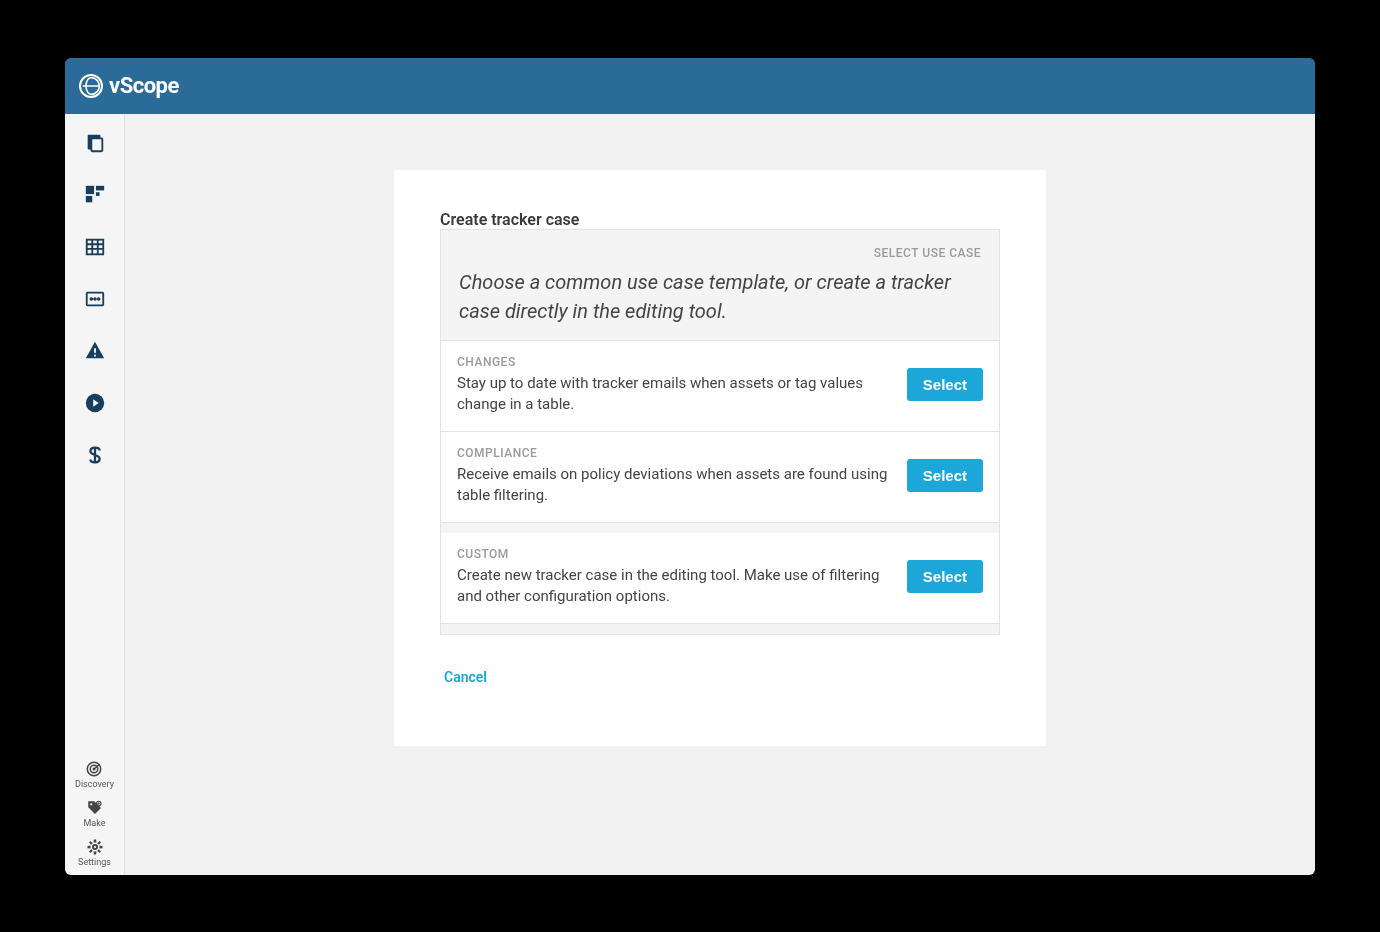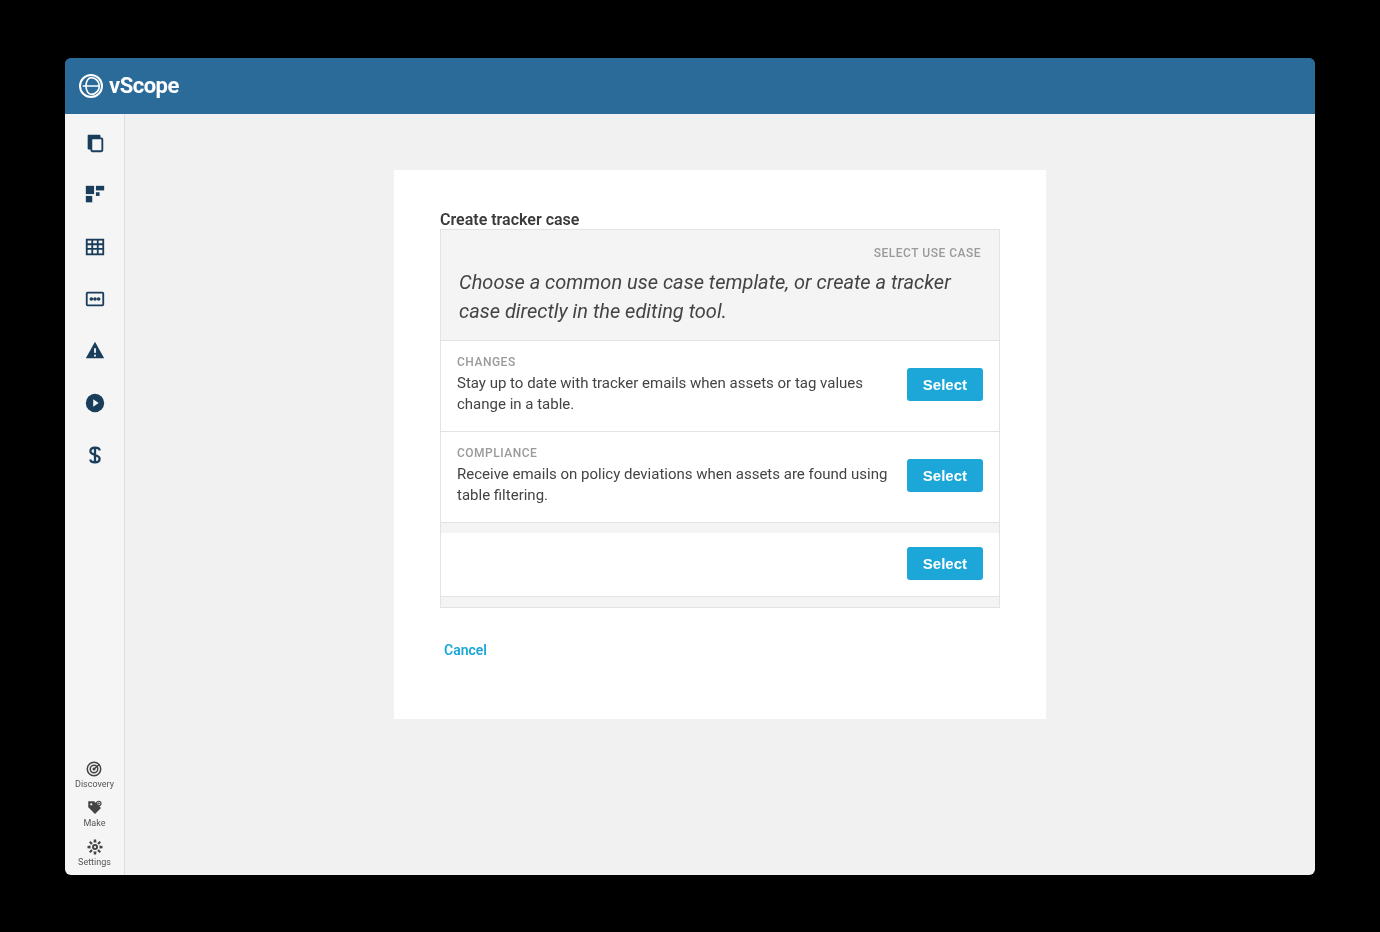--- a/index.html
+++ b/index.html
@@ -163,21 +163,21 @@
       line-height: 1.45;
       font-style: italic;
     }
     .case-item {
       background: #fff;
       border: 1px solid #e3e3e3;
       margin: 0 -1px;
       padding: 14px 16px 16px 16px;
       display: flex;
       align-items: center;
-      justify-content: flex-end;
+      justify-content: center;
       gap: 16px;
     }
     .case-item + .case-item {
       border-top: none;
     }
     .case-item.gap-below {
       margin-bottom: 10px;
     }
     .case-content {
       flex: 1;
@@ -341,20 +341,24 @@
 
           <div class="case-item gap-below">
             <div class="case-content">
               <div class="case-label">COMPLIANCE</div>
               <div class="case-desc">Receive emails on policy deviations when assets are found using table filtering.</div>
             </div>
             <button class="select-btn">Select</button>
           </div>
 
           <div class="case-item">
+            <div class="case-content">
+              <div class="case-label">CUSTOM</div>
+              <div class="case-desc">Create new tracker case in the editing tool. Make use of filtering and other configuration options.</div>
+            </div>
             <button class="select-btn">Select</button>
           </div>
         </div>
 
         <a class="cancel-link">Cancel</a>
       </div>
     </div>
   </div>
 </div>
 

